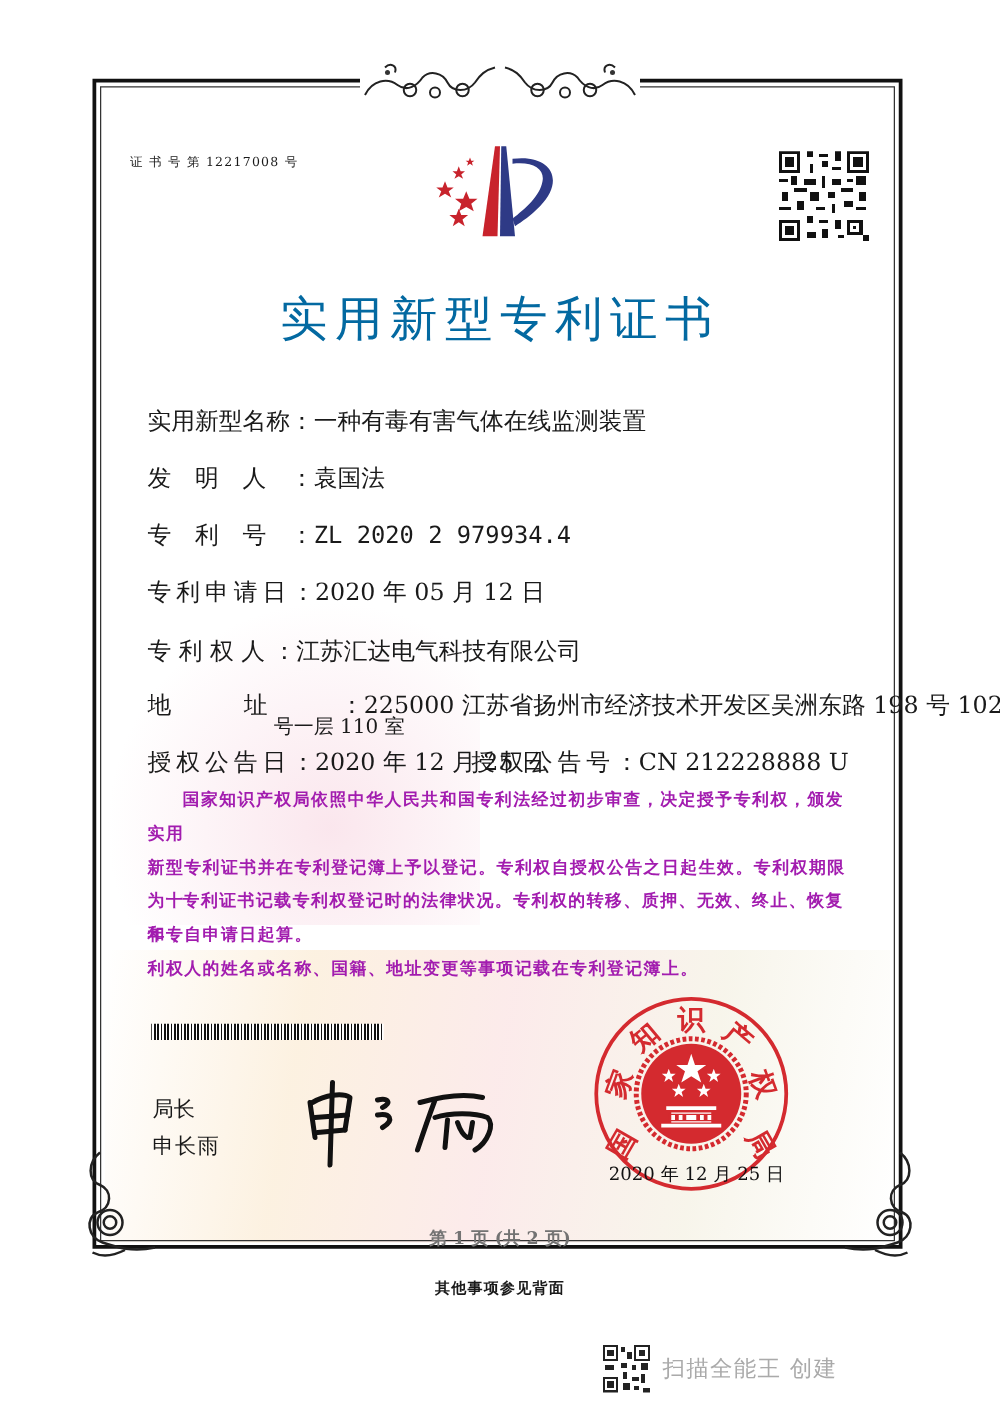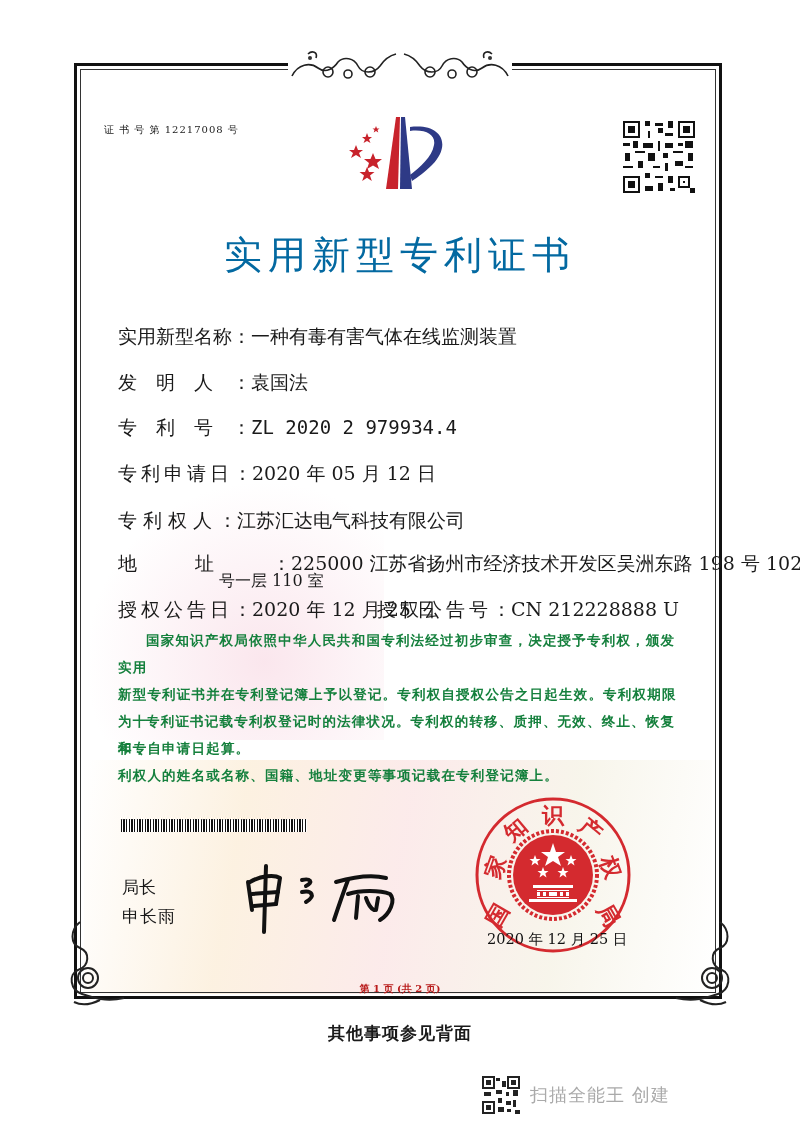--- a/index.html
+++ b/index.html
@@ -24,31 +24,31 @@
   .title { position:absolute; left:0; width:800px; top:230px; text-align:center;
            font-family:"DejaVu Sans","Liberation Sans", sans-serif; font-size:38px; letter-spacing:6px; color:#0369a1; }
   .field { position:absolute; left:118px; font-size:19px; white-space:nowrap; }
   .field .lbl { display:inline-block; }
   .field .val { display:inline-block; }
   .sp { letter-spacing:19px; }
   .sp2 { letter-spacing:6px; }
   .sp3 { letter-spacing:4px; }
   .addr2 { position:absolute; left:219px; top:571px; font-size:16px; }
   .para { position:absolute; left:118px; width:568px; font-size:13.5px; line-height:27px;
-          font-family:"DejaVu Sans","Liberation Sans", sans-serif; font-weight:bold; color:#15803d; letter-spacing:1.2px; }
+          font-family:"DejaVu Sans","Liberation Sans", sans-serif; font-weight:bold; color:#a21caf; letter-spacing:1.2px; }
   .barcode { position:absolute; left:121px; top:819px; width:186px; height:13px;
              background:repeating-linear-gradient(90deg,#111 0 1px,#fff 1px 2px,#111 2px 4px,#fff 4px 5px,#111 5px 6px,#fff 6px 8px); }
   .director-title { position:absolute; left:122px; top:876px; font-family:"DejaVu Sans","Liberation Sans", sans-serif; font-size:17px; }
   .director-name { position:absolute; left:122px; top:905px; font-family:"DejaVu Sans","Liberation Sans", sans-serif; font-size:17px; letter-spacing:1px; }
   .signature { position:absolute; left:240px; top:860px; width:170px; height:75px; }
   .seal { position:absolute; left:473px; top:795px; width:160px; height:160px; }
   .seal-date { position:absolute; left:487px; top:930px; font-size:14.5px; color:#111; }
-  .page-no { position:absolute; left:0; width:800px; top:982px; text-align:center; font-size:10px; font-weight:bold; color:#b91c1c; }
+  .page-no { position:absolute; left:0; width:800px; top:982px; text-align:center; font-size:14px; font-weight:bold; color:#737373; }
   .bottom-note { position:absolute; left:0; width:800px; top:1022px; text-align:center;
-                 font-family:"DejaVu Sans","Liberation Sans", sans-serif; font-weight:bold; font-size:17px; letter-spacing:1px; }
+                 font-family:"DejaVu Sans","Liberation Sans", sans-serif; font-weight:bold; font-size:12px; letter-spacing:1px; }
   .scanner { position:absolute; left:482px; top:1073px; height:44px; display:flex; align-items:center; }
   .scanner .mini-qr { width:38px; height:38px; margin-right:10px; }
   .scanner .txt { font-family:"DejaVu Sans","Liberation Sans", sans-serif; font-size:18px; color:#aaaaaa; letter-spacing:1px; }
 </style>
 </head>
 <body>
 
 <div class="page">
 
   <div class="bg-wash2"></div>

